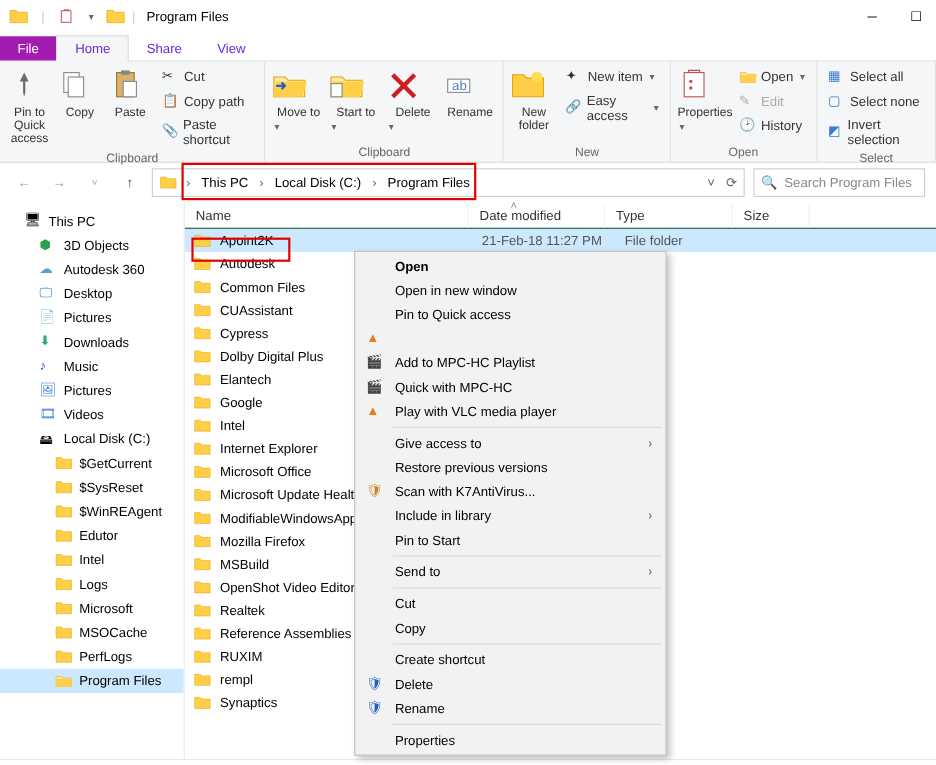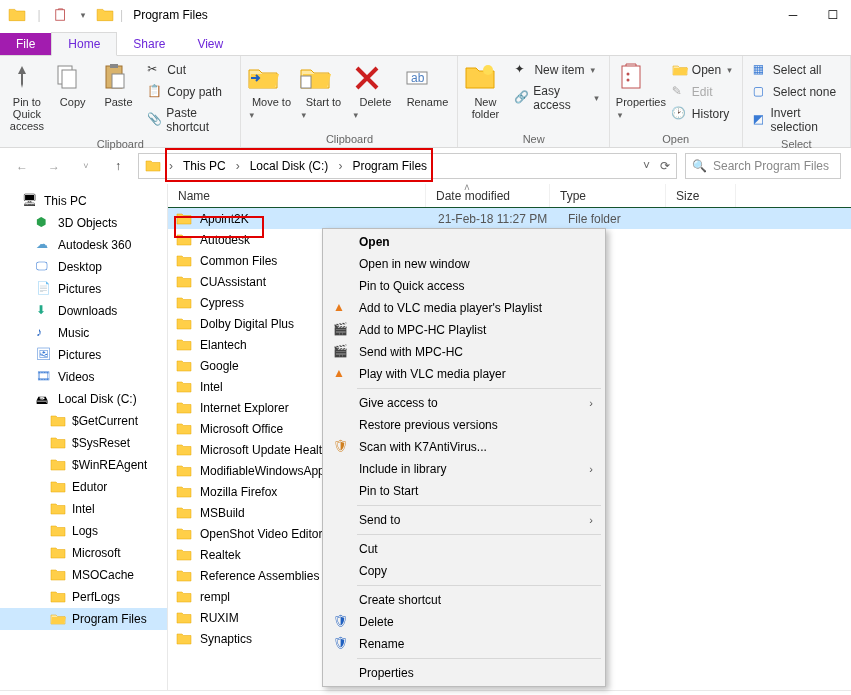--- a/index.html
+++ b/index.html
@@ -568,29 +568,29 @@
             <use href="#folder-icon"></use>
           </svg>
     <span class="file-name">Reference Assemblies</span>
     <span class="file-date"></span>
     <span class="file-type"></span>
         </div>
         <div class="file-row">
           <svg class="folder-icon-sm" viewBox="0 0 16 16">
             <use href="#folder-icon"></use>
           </svg>
+    <span class="file-name">RUXIM</span>
+    <span class="file-date"></span>
+    <span class="file-type"></span>
+        </div>
+        <div class="file-row">
+          <svg class="folder-icon-sm" viewBox="0 0 16 16">
+            <use href="#folder-icon"></use>
+          </svg>
     <span class="file-name">rempl</span>
-    <span class="file-date"></span>
-    <span class="file-type"></span>
-        </div>
-        <div class="file-row">
-          <svg class="folder-icon-sm" viewBox="0 0 16 16">
-            <use href="#folder-icon"></use>
-          </svg>
-    <span class="file-name">RUXIM</span>
     <span class="file-date"></span>
     <span class="file-type"></span>
         </div>
         <div class="file-row">
           <svg class="folder-icon-sm" viewBox="0 0 16 16">
             <use href="#folder-icon"></use>
           </svg>
     <span class="file-name">Synaptics</span>
     <span class="file-date"></span>
     <span class="file-type"></span>
@@ -611,29 +611,28 @@
       <span>Open</span>
     </div>
   <div class="cm-item">
       <span>Open in new window</span>
     </div>
   <div class="cm-item">
       <span>Pin to Quick access</span>
     </div>
   <div class="cm-item">
       <span class="cm-icon" style="color:#e87b1c">▲</span>
-      <span>Add to VLC media player's Playlist</span>
     </div>
   <div class="cm-item">
       <span class="cm-icon">🎬</span>
       <span>Add to MPC-HC Playlist</span>
     </div>
   <div class="cm-item">
       <span class="cm-icon">🎬</span>
-      <span>Send with MPC-HC</span>
+      <span>Quick with MPC-HC</span>
     </div>
   <div class="cm-item">
       <span class="cm-icon" style="color:#e87b1c">▲</span>
       <span>Play with VLC media player</span>
     </div>
   <div class="cm-sep"></div>
   <div class="cm-item">
       <span>Give access to</span>
       <span class="cm-arrow">›</span>
     </div>

